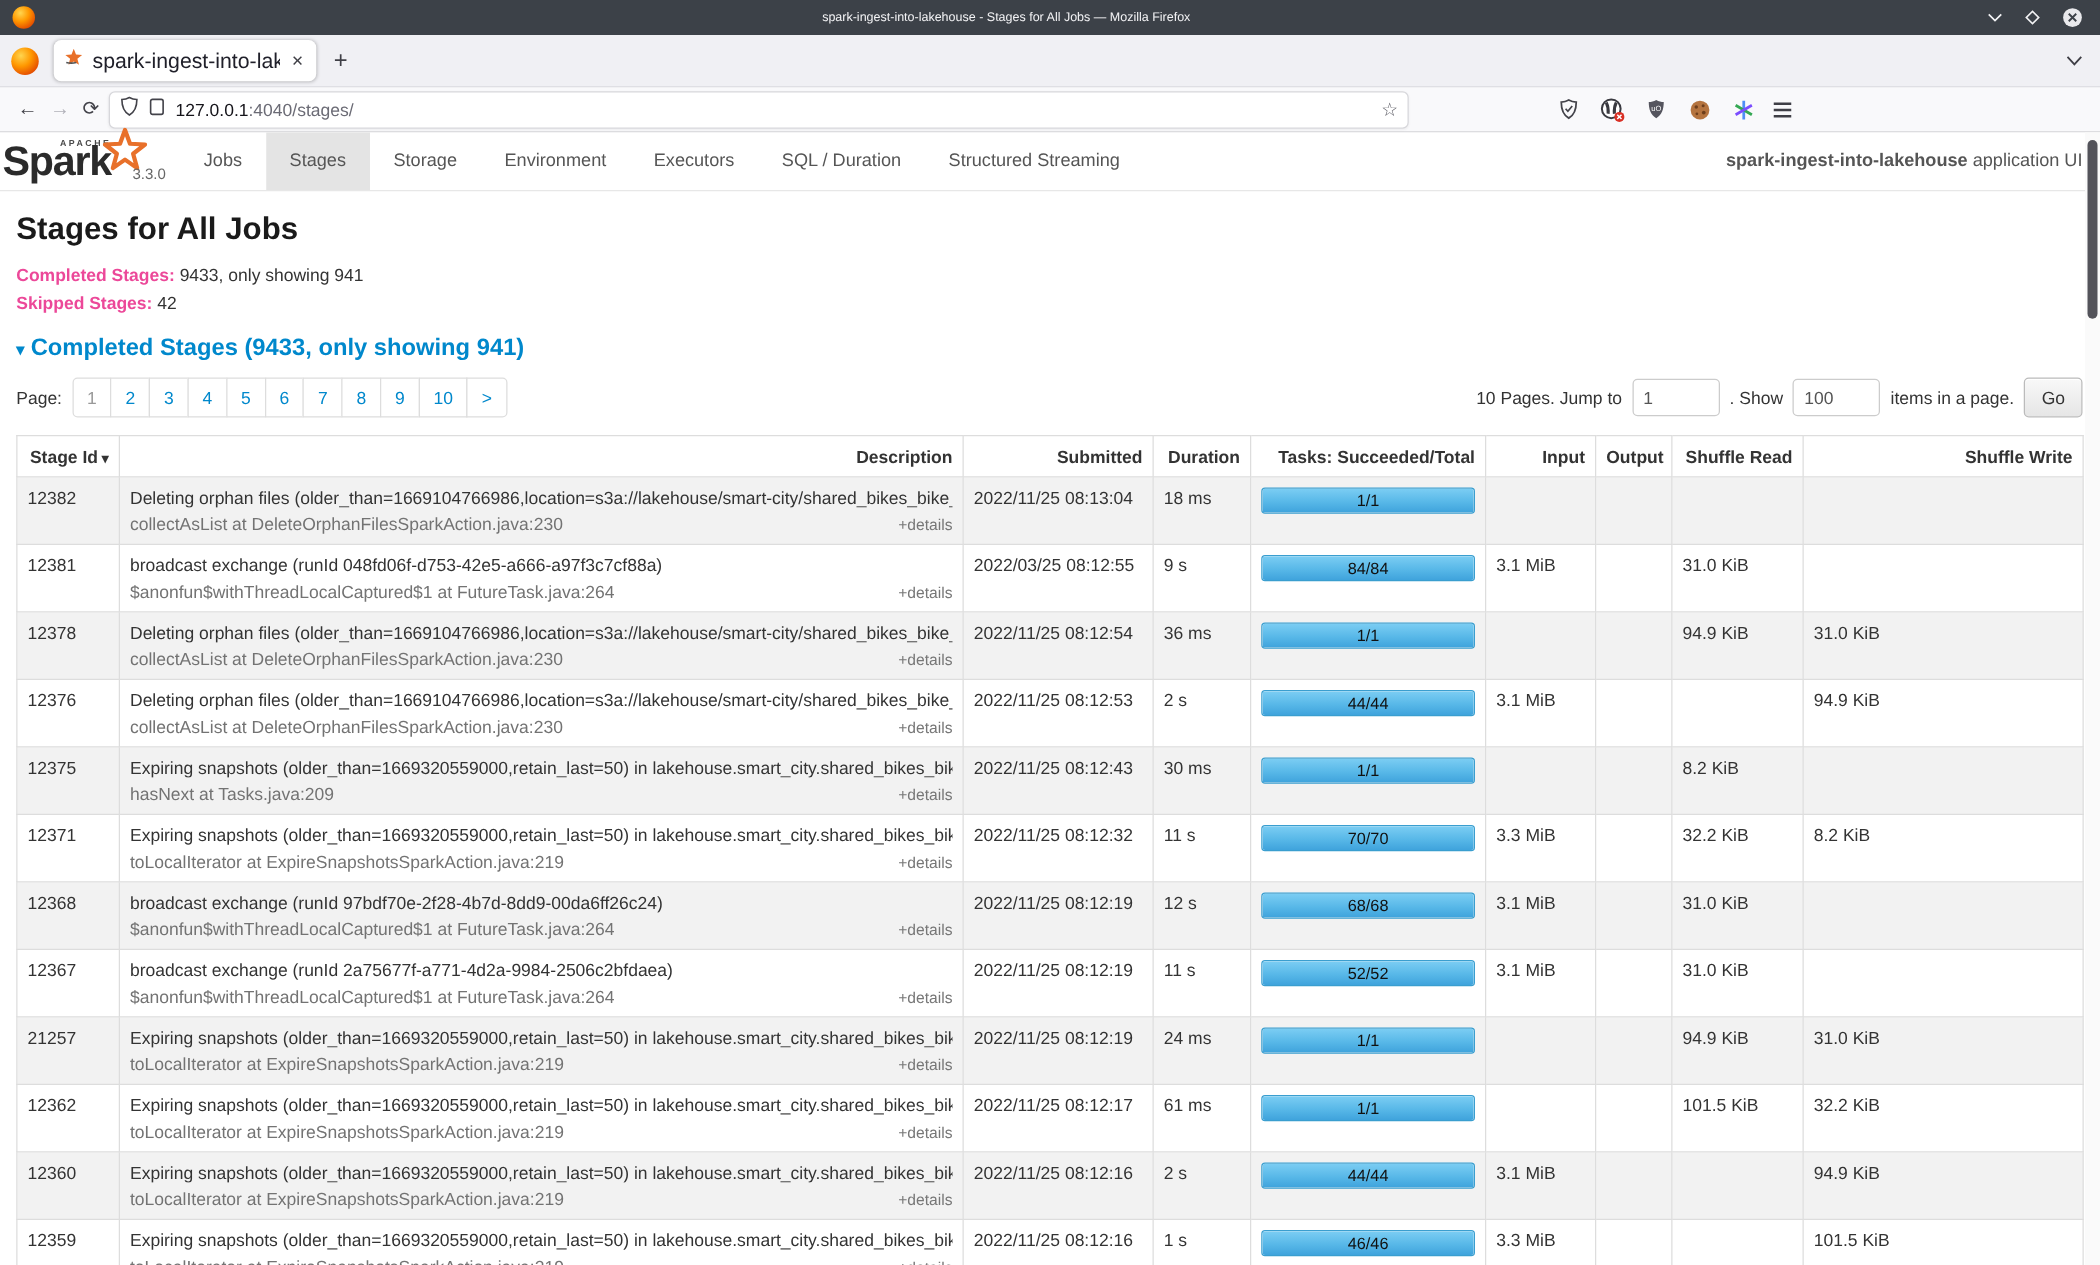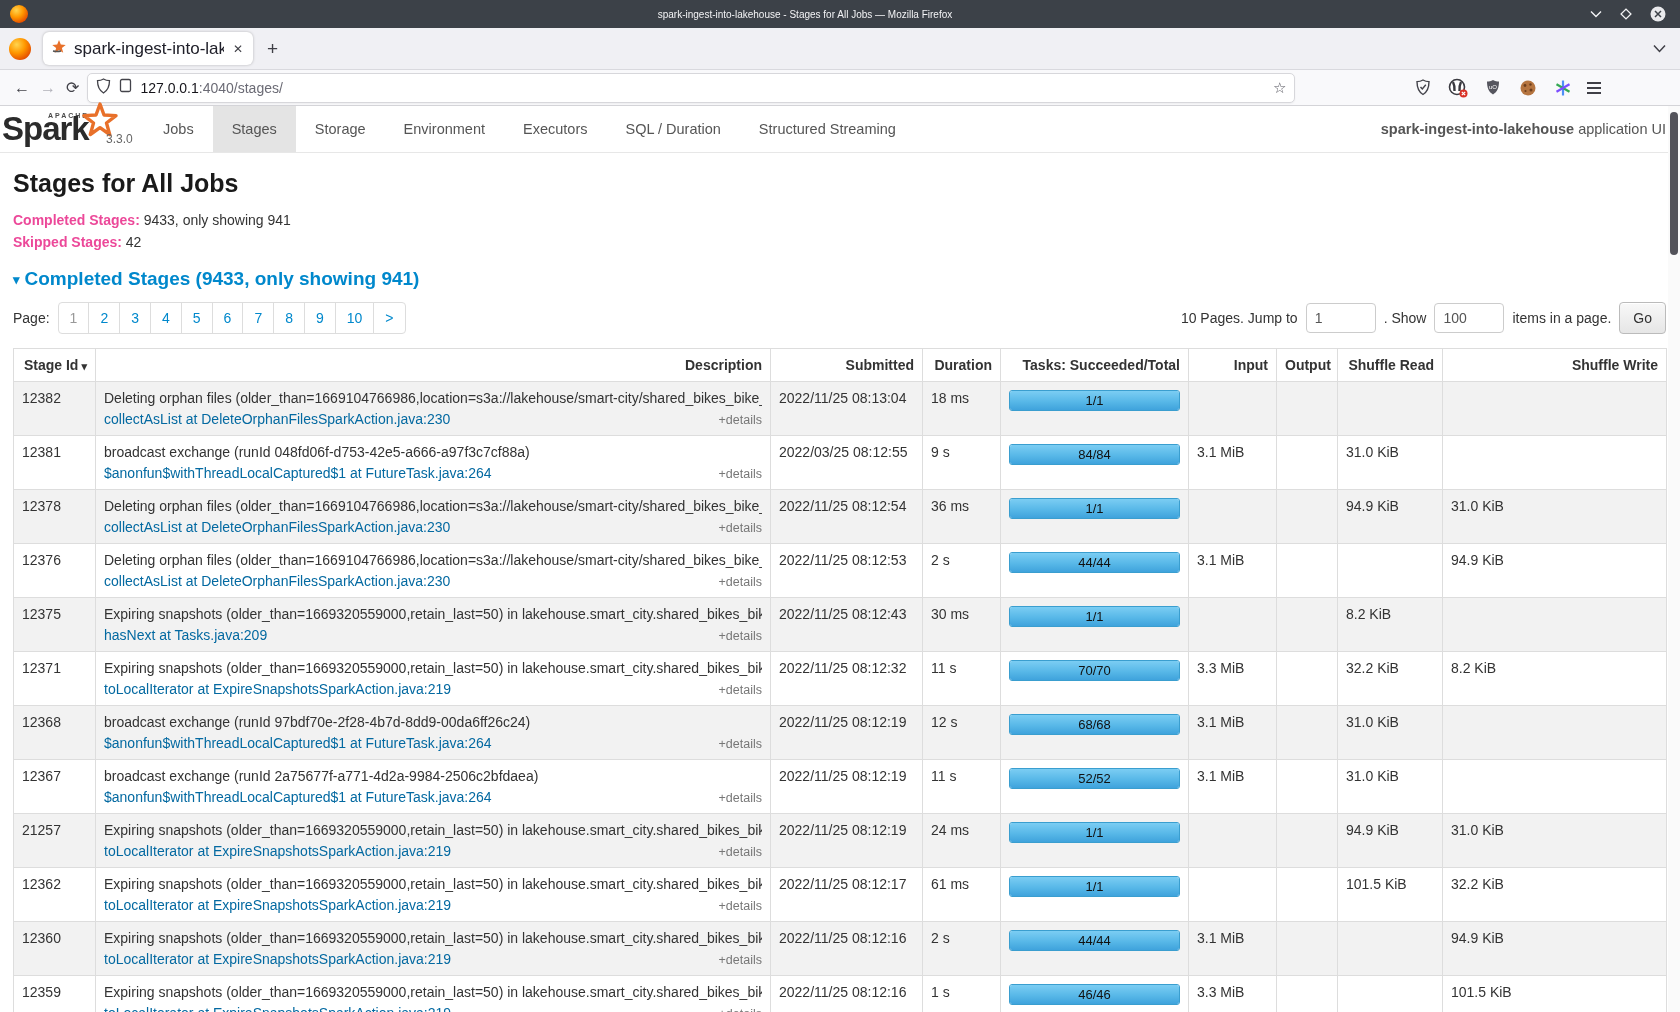--- a/index.html
+++ b/index.html
@@ -20,21 +20,21 @@
   .tab .tab-label { flex:1; font-size:17px; color:#20202a; white-space:nowrap; overflow:hidden; }
   .tab .tab-close { font-size:12px; color:#3f3f46; cursor:pointer; padding:0 2px; }
   .newtab-btn { font-size:19px; color:#3f3f46; margin-left:14px; cursor:pointer; line-height:1; }
   .tabstrip .spacer { flex:1; }
   .alltabs-btn { margin-right:14px; cursor:pointer; display:flex; }
 
   .navbar { height:36px; background:#f9f9fb; border-bottom:1px solid #d4d4d8; display:flex; align-items:center; }
   .nav-icons { display:flex; align-items:center; gap:10px; padding:0 8px 0 14px; }
   .nav-icon { font-size:16px; color:#43434a; cursor:pointer; line-height:1; }
   .nav-icon.disabled { color:#b1b1b9; }
-  .urlbar { width:1208px; height:30px; background:#fff; border:1px solid #d7d7db; border-radius:5px;
+  .urlbar { width:1040px; height:30px; background:#fff; border:1px solid #d7d7db; border-radius:5px;
     display:flex; align-items:center; padding:0 8px; gap:8px; box-shadow:0 1px 2px rgba(0,0,0,.05); }
   .urlbar .url-text { flex:1; font-size:14px; color:#15141a; }
   .urlbar .url-text .url-dim { color:#6b6b75; }
   .url-star { font-size:15px; color:#55555e; cursor:pointer; }
   .ext-icons { display:flex; align-items:center; gap:15px; margin-left:118px; }
   .ext-icon { position:relative; width:20px; height:20px; display:flex; align-items:center; justify-content:center; cursor:pointer; }
   .hamburger { display:flex; flex-direction:column; gap:3px; cursor:pointer; margin-left:14px; }
   .hamburger i { display:block; width:14px; height:2px; background:#3f3f46; }
 
   
@@ -75,21 +75,21 @@
   
   table.stages { border-collapse:collapse; table-layout:fixed; width:1653px; margin-top:4px; }
   table.stages th, table.stages td { border:1px solid #ddd; font-size:14px; vertical-align:top; }
   table.stages th { padding:8px; text-align:right; font-weight:bold; color:#333; background:#fff; }
   table.stages td { padding:8px; color:#333; }
   tbody tr:nth-child(odd) { background:#f2f2f2; }
   .col-id{width:82px}.col-desc{width:675px}.col-sub{width:152px}.col-dur{width:78px}
   .col-tasks{width:188px}.col-in{width:88px}.col-out{width:61px}.col-sr{width:105px}.col-sw{width:224px}
   .desc-line1 { white-space:nowrap; overflow:hidden; color:#333; }
   .desc-line2 { display:flex; justify-content:space-between; align-items:baseline; margin-top:5px; }
-  .desc-link { color:#0369a1; text-decoration:none; cursor:pointer; font-size:14px; }
+  .desc-link { color:#737373; text-decoration:none; cursor:pointer; font-size:14px; }
   .details-toggle { color:#777; font-size:12.5px; cursor:pointer; }
   td.tasks-cell { padding:6px 4px; }
   .progress { height:21px; border:1px solid #3a9ecf; border-radius:3px; overflow:hidden; background:#f0f0f0; }
   .progress .bar { height:100%; background:linear-gradient(to bottom,#7bcdf3 0%,#58b8e8 55%,#3fa3dc 100%);
     display:flex; align-items:center; justify-content:center; font-size:13px; color:#111; }
   .sort-arrow { font-size:11px; }
 
   
   .scrollbar { position:absolute; right:0; top:106px; width:12px; height:906px; background:#fafafa; }
   .scroll-thumb { position:absolute; right:2px; top:6px; width:8px; height:143px; border-radius:4px; background:#53535a; cursor:pointer; }

